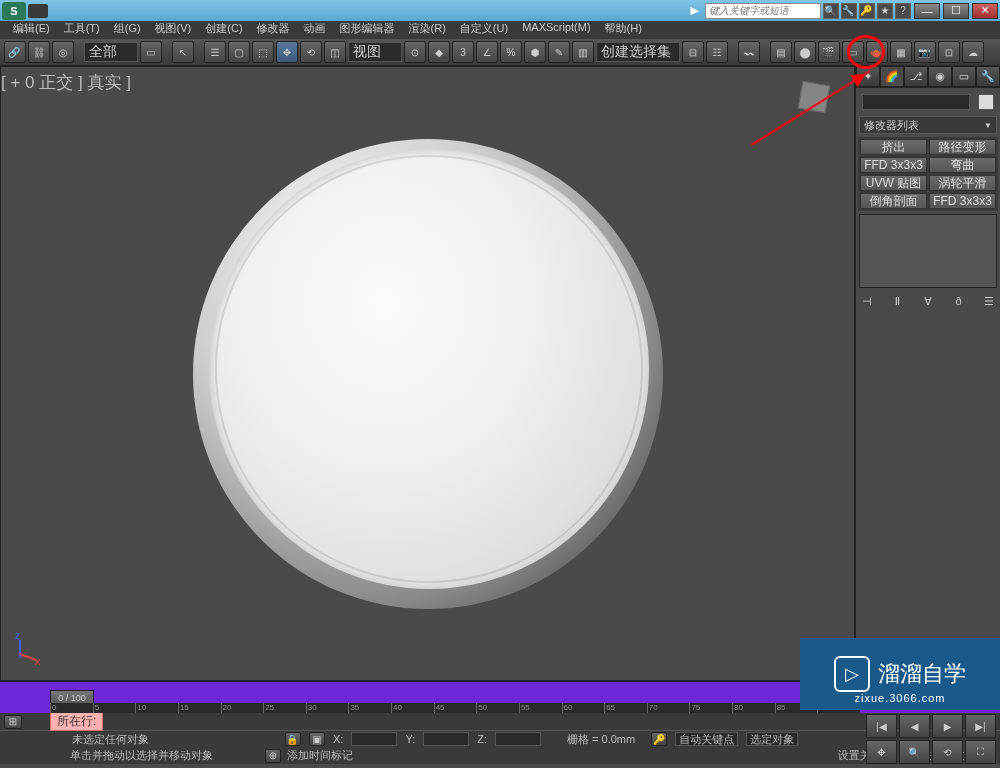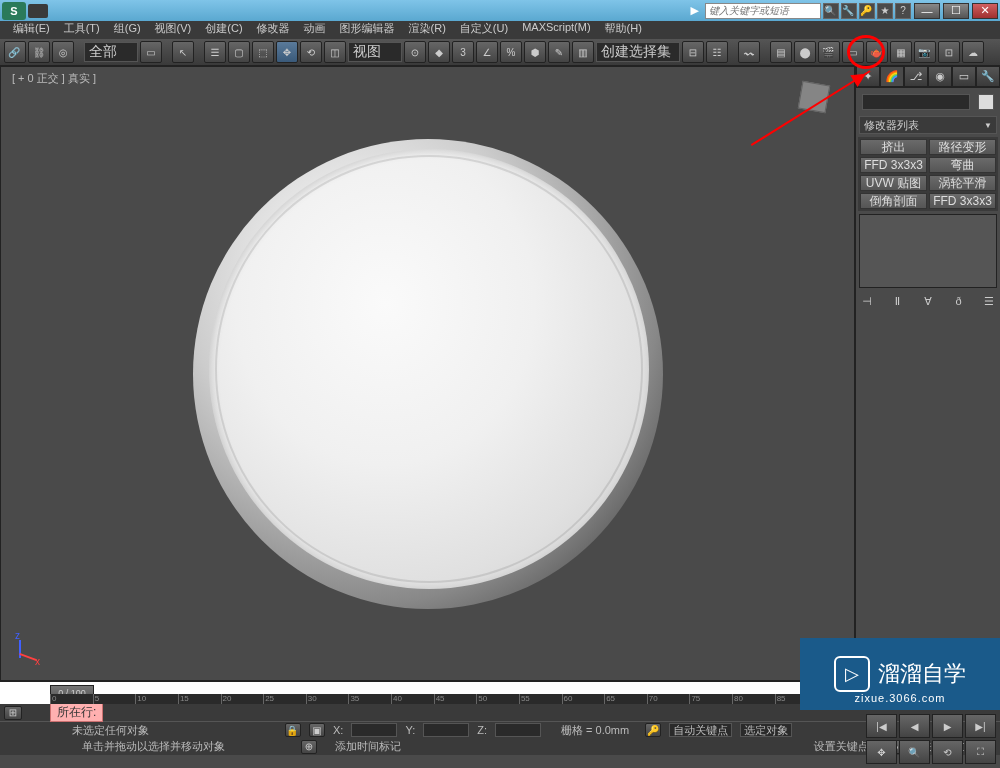--- a/index.html
+++ b/index.html
@@ -15,21 +15,21 @@
 .titlebar .winbtn.close{background:linear-gradient(#d06060,#a03030)}
 .menubar{height:18px;background:#3a3a3a;display:flex;align-items:flex-start;padding:0 6px;color:#ccc;font-size:11px}
 .menubar span{padding:0 7px;cursor:default}
 .toolbar{height:27px;background:linear-gradient(#555,#3a3a3a);border-bottom:1px solid #222;display:flex;align-items:center;padding:0 4px;gap:2px}
 .tbtn{width:22px;height:22px;background:linear-gradient(#666,#444);border:1px solid #222;border-radius:2px;display:flex;align-items:center;justify-content:center;color:#ccc;font-size:10px;flex-shrink:0}
 .tbtn.on{background:linear-gradient(#5a7a9a,#3a5a7a)}
 .tsep{width:6px;height:22px;flex-shrink:0}
 .tcombo{height:20px;background:#2a2a2a;border:1px solid #555;color:#ccc;padding:0 4px;display:flex;align-items:center;font-size:14px;flex-shrink:0}
 .main{display:flex;height:615px}
 .viewport{flex:1;background:#4a4a4a;position:relative;border:1px solid #222}
-.vplabel{position:absolute;top:4px;left:11px;color:#bbb;font-size:11px}
+.vplabel{position:absolute;top:4px;left:0;color:#bbb;font-size:17px}
 .disc-container{position:absolute;left:50%;top:50%;transform:translate(-50%,-50%);width:470px;height:470px}
 .disc-rim{width:100%;height:100%;border-radius:50%;background:radial-gradient(ellipse at 35% 30%,#fff 0%,#f0f0f0 15%,#ccc 40%,#888 70%,#555 85%,#333 100%);position:relative}
 .disc-face{position:absolute;left:16px;top:10px;width:440px;height:440px;border-radius:50%;background:radial-gradient(ellipse at 40% 35%,#fafafa 0%,#f0f0f0 40%,#e0e0e0 70%,#c8c8c8 100%);box-shadow:inset 2px 2px 8px rgba(0,0,0,0.15)}
 .disc-groove{position:absolute;left:22px;top:16px;width:428px;height:428px;border-radius:50%;border:2px solid rgba(0,0,0,0.1)}
 .viewcube{position:absolute;top:10px;right:10px;width:60px;height:50px;opacity:0.4}
 .viewcube .cube{width:28px;height:28px;margin:6px auto;background:#ddd;border:1px solid #888;transform:rotate(10deg)}
 .axis{position:absolute;bottom:10px;left:10px;width:30px;height:30px}
 .axis .z{position:absolute;width:2px;height:18px;background:#4060ff;left:8px;top:0}
 .axis .x{position:absolute;width:18px;height:2px;background:#ff4040;left:8px;top:16px;transform:rotate(20deg)}
 .axis .zl{position:absolute;left:4px;top:-10px;color:#4060ff;font-size:10px}
@@ -43,27 +43,27 @@
 .cmdtab.on{background:#4a4a4a}
 .namefield{margin:3px;height:16px;background:#2a2a2a;border:1px solid #555}
 .namefield.color{width:16px;float:right;background:#ddd}
 .modcombo{margin:3px;height:18px;background:#3a3a3a;border:1px solid #555;color:#ccc;display:flex;align-items:center;padding:0 4px;font-size:11px;position:relative}
 .modcombo:after{content:"▼";position:absolute;right:4px;font-size:8px}
 .modbtns{display:grid;grid-template-columns:1fr 1fr;gap:2px;padding:2px;background:#3a3a3a;margin:2px}
 .modbtn{height:16px;background:linear-gradient(#6a6a6a,#555);border:1px solid #333;color:#ddd;font-size:12px;display:flex;align-items:center;justify-content:center}
 .modstack{margin:3px;height:74px;background:#555;border:1px solid #222}
 .modctrls{display:flex;gap:4px;padding:3px;justify-content:space-between;align-items:center}
 .modctrl{width:16px;height:14px;color:#ccc;font-size:11px;display:flex;align-items:center;justify-content:center}
-.timeline{height:23px;background:#ffffff;border-top:1px solid #222;display:flex;align-items:center;position:relative}
+.timeline{height:32px;background:#6d28d9;border-top:1px solid #222;display:flex;align-items:center;position:relative}
 .tslider{position:absolute;left:50px;width:44px;height:16px;background:linear-gradient(#777,#555);border:1px solid #222;color:#ccc;font-size:9px;display:flex;align-items:center;justify-content:center}
 .truler{position:absolute;left:50px;right:140px;bottom:0;height:10px;background:#2a2a2a;display:flex}
 .tick{flex:1;border-left:1px solid #666;color:#888;font-size:8px;padding-left:1px}
 .status{height:17px;background:#3a3a3a;border-top:1px solid #555;display:flex;align-items:center;color:#bbb;font-size:10px;padding:0 4px;gap:8px}
 .status .field{background:#2a2a2a;border:1px solid #555;height:14px;padding:0 3px;display:flex;align-items:center}
-.status2{height:17px;background:#3a3a3a;display:flex;align-items:center;color:#bbb;font-size:10px;padding:0 4px;gap:18px}
+.status2{height:17px;background:#3a3a3a;display:flex;align-items:center;color:#bbb;font-size:10px;padding:0 4px;gap:6px}
 .watermark{position:absolute;right:0;bottom:58px;width:200px;height:72px;background:#1a5a8a;display:flex;align-items:center;justify-content:center;color:#fff;z-index:20}
 .watermark .wlogo{width:36px;height:36px;border:2px solid #fff;border-radius:6px;margin-right:8px;display:flex;align-items:center;justify-content:center;font-size:18px}
 .watermark .wtext{font-size:22px;font-weight:normal}
 .watermark .wurl{position:absolute;bottom:6px;font-size:11px;letter-spacing:1px}
 .tagrow{height:17px;background:#3a3a3a;display:flex;align-items:center;padding:0 4px;gap:4px}
 .tag{background:#ffb0b0;border:1px solid #cc7070;padding:0 6px;font-size:12px;color:#333}
 .navctrl{position:absolute;right:4px;bottom:4px;width:130px;height:50px;display:grid;grid-template-columns:repeat(4,1fr);grid-template-rows:repeat(2,1fr);gap:2px}
 .navbtn{background:linear-gradient(#666,#444);border:1px solid #222;display:flex;align-items:center;justify-content:center;color:#ccc;font-size:10px}
 </style>
 </head>
@@ -236,21 +236,21 @@
   <span>未选定任何对象</span>
   <div style="flex:0 0 120px"></div>
   <div class="tbtn" style="width:16px;height:14px">🔒</div>
   <div class="tbtn" style="width:16px;height:14px">▣</div>
   <span>X:</span>
   <div class="field" style="width:46px"></div>
   <span>Y:</span>
   <div class="field" style="width:46px"></div>
   <span>Z:</span>
   <div class="field" style="width:46px"></div>
-  <span style="margin-left:12px">栅格 = 0.0mm</span>
+  <span style="margin-left:18px">栅格 = 0.0mm</span>
   <div class="tbtn" style="width:16px;height:14px;margin-left:8px">🔑</div>
   <div class="field">自动关键点</div>
   <div class="field">选定对象</div>
 </div>
 
 <div class="status2">
   <div style="width:60px"></div>
   <span>单击并拖动以选择并移动对象</span>
   <div style="flex:0 0 40px"></div>
   <div class="tbtn" style="width:16px;height:14px">⊕</div>

